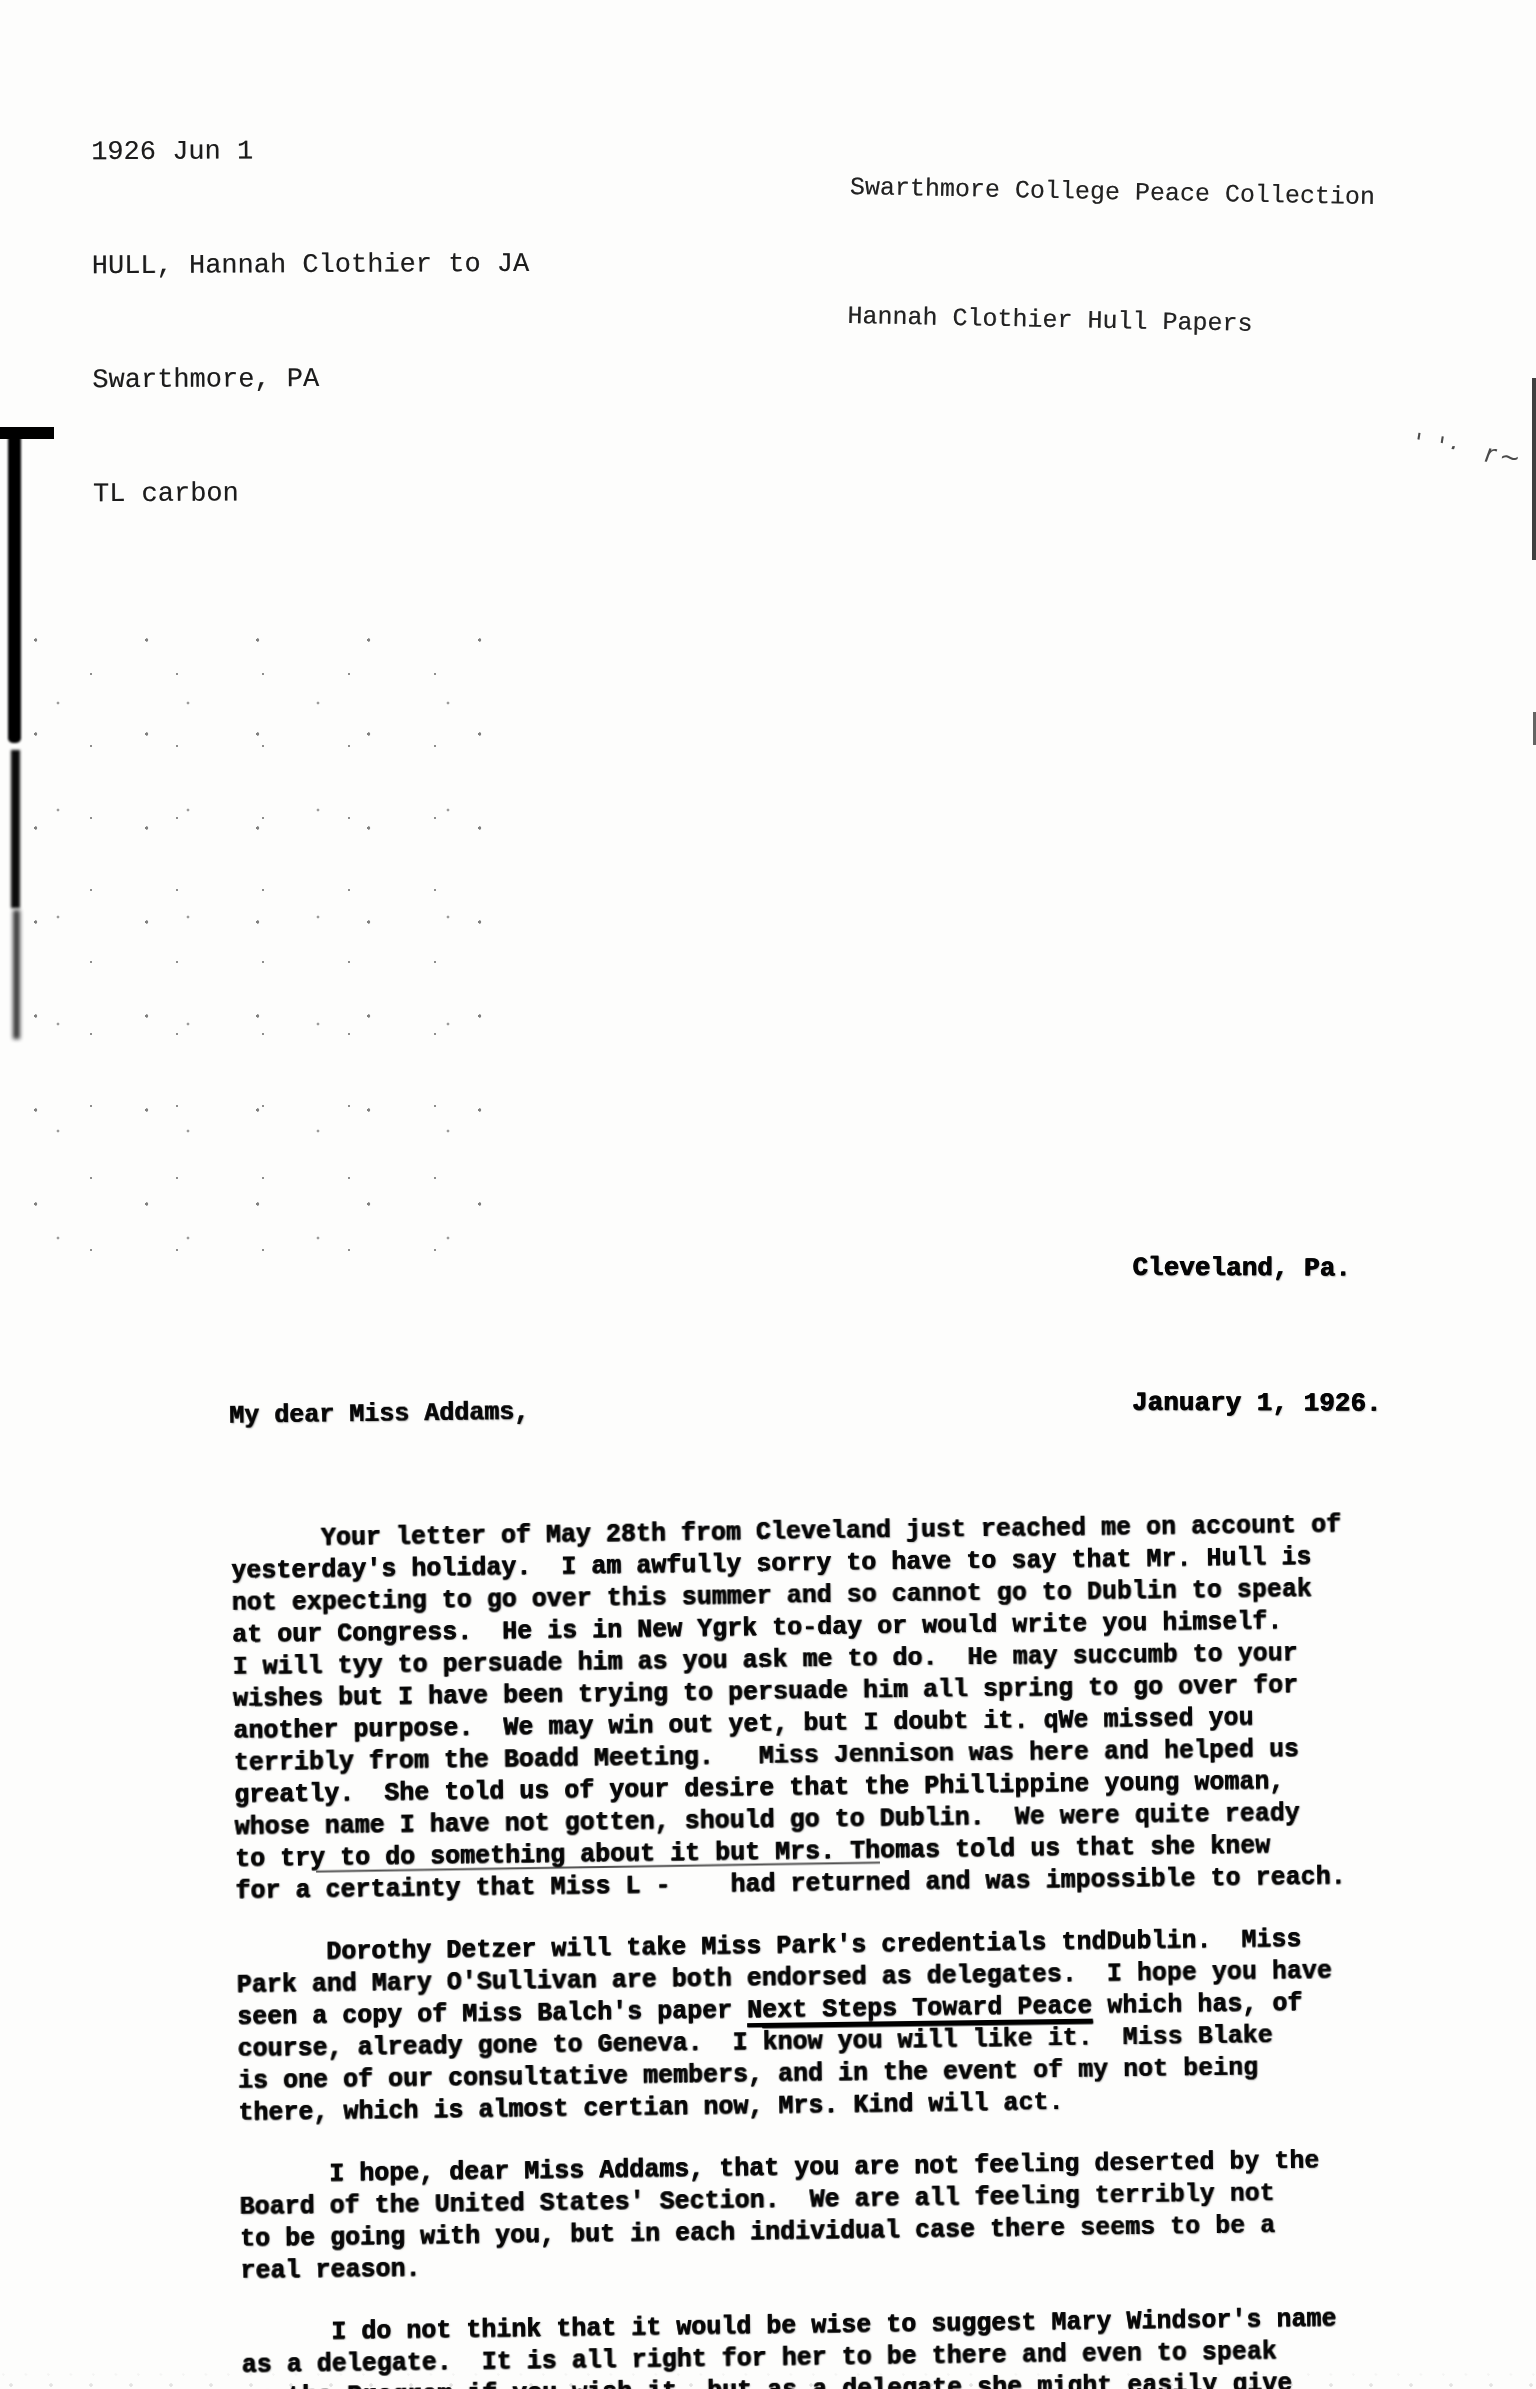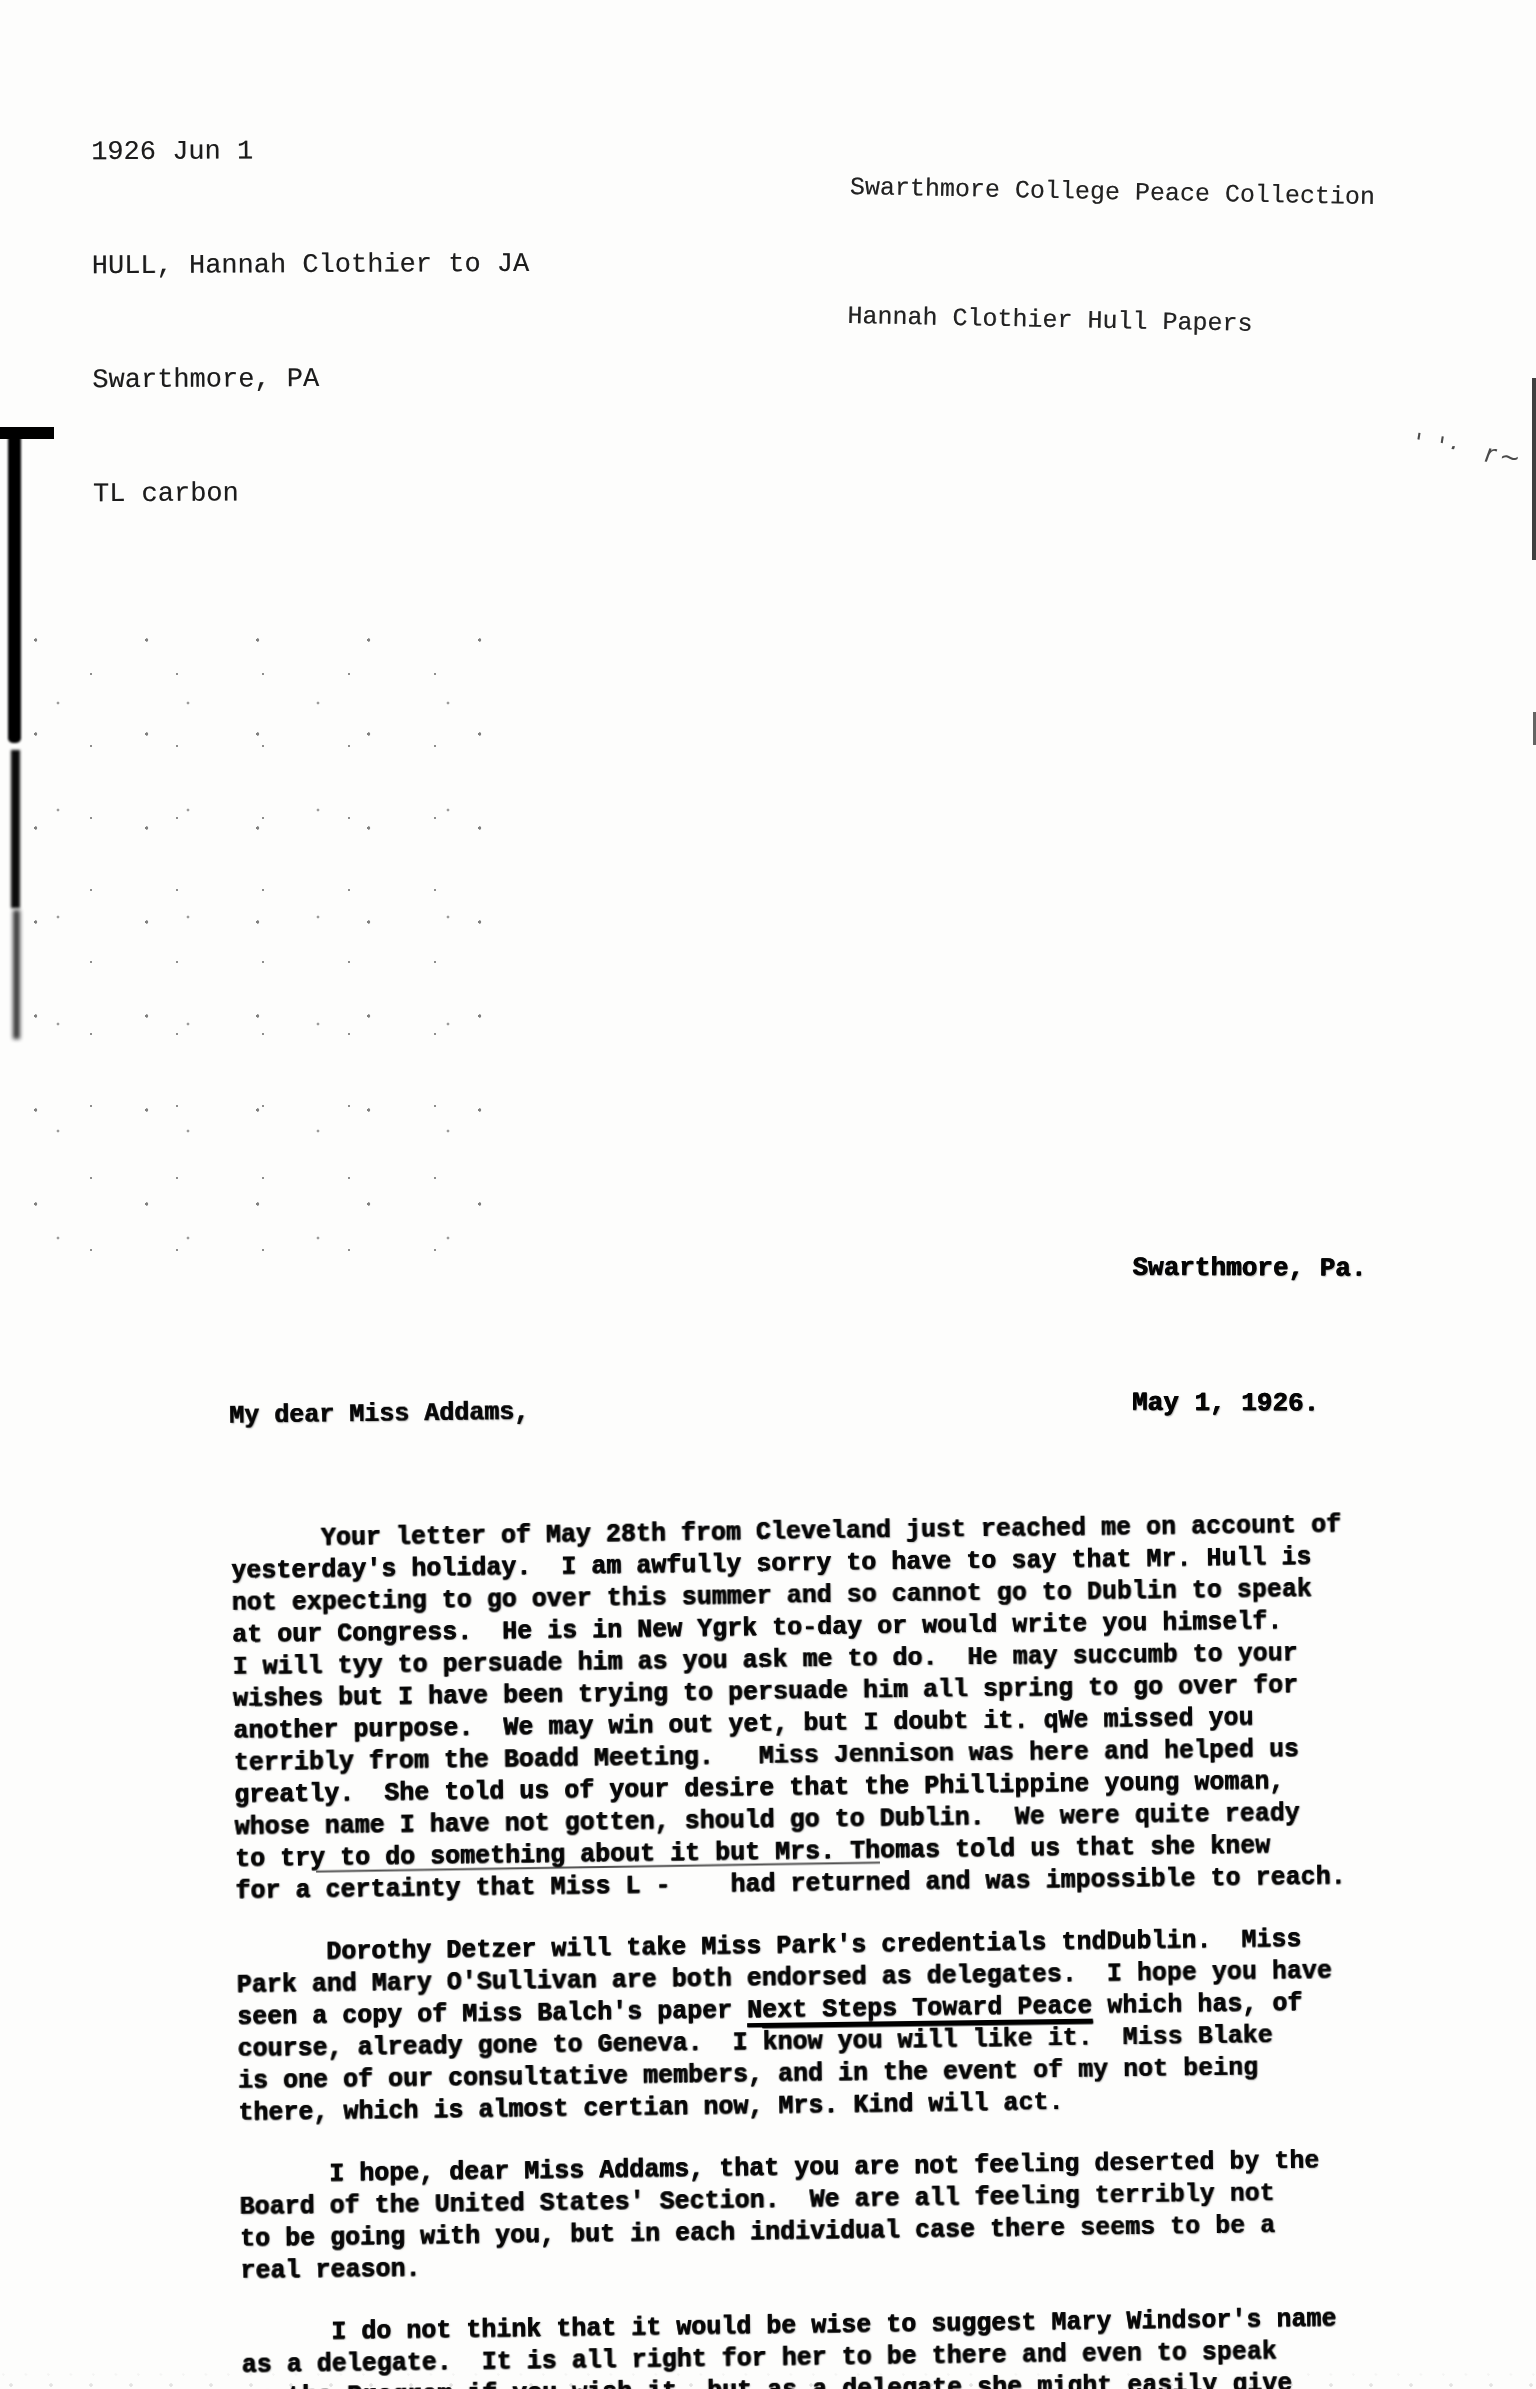--- a/index.html
+++ b/index.html
@@ -93,22 +93,22 @@
   </div>
 
   <div class="coll-header">
     <div>Swarthmore College Peace Collection</div>
     <div>Hannah Clothier Hull Papers</div>
   </div>
 
   <div class="handmark">' '·  r~</div>
 
   <div class="dateline">
-    <div>Swarthmore, Pa.</div>
-    <div>May 1, 1926.</div>
+    <div>Cleveland, Pa.</div>
+    <div>January 1, 1926.</div>
   </div>
 
   <div class="letter">
     <div class="salutation">My dear Miss Addams,</div>
     <div><div class="para"><div class="line"><span>      Your letter of May 28th from Cleveland just reached me on account of</span></div><div class="line"><span>yesterday's holiday.  I am awfully sorry to have to say that Mr. Hull is</span></div><div class="line"><span>not expecting to go over this summer and so cannot go to Dublin to speak</span></div><div class="line"><span>at our Congress.  He is in New Ygrk to-day or would write you himself.</span></div><div class="line"><span>I will tyy to persuade him as you ask me to do.  He may succumb to your</span></div><div class="line"><span>wishes but I have been trying to persuade him all spring to go over for</span></div><div class="line"><span>another purpose.  We may win out yet, but I doubt it. qWe missed you</span></div><div class="line"><span>terribly from the Boadd Meeting.   Miss Jennison was here and helped us</span></div><div class="line"><span>greatly.  She told us of your desire that the Phillippine young woman,</span></div><div class="line"><span>whose name I have not gotten, should go to Dublin.  We were quite ready</span></div><div class="line"><span>to try to do something about it but Mrs. Thomas told us that she knew</span></div><div class="line"><span class="tl">for a certainty that Miss L -    had returned and was impossible to reach.</span></div></div><div class="para"><div class="line"><span>      Dorothy Detzer will take Miss Park's credentials tndDublin.  Miss</span></div><div class="line"><span>Park and Mary O'Sullivan are both endorsed as delegates.  I hope you have</span></div><div class="line"><span>seen a copy of Miss Balch's paper </span><span class="ul">Next Steps Toward Peace</span><span> which has, of</span></div><div class="line"><span>course, already gone to Geneva.  I </span><span class="ol">know you will like it.</span><span>  Miss Blake</span></div><div class="line"><span>is one of our consultative members, and in the event of my not being</span></div><div class="line"><span>there, which is almost certian now, Mrs. Kind will act.</span></div></div><div class="para"><div class="line"><span>      I hope, dear Miss Addams, that you are not feeling deserted by the</span></div><div class="line"><span>Board of the United States' Section.  We are all feeling terribly not</span></div><div class="line"><span>to be going with you, but in each individual case there seems to be a</span></div><div class="line"><span>real reason.</span></div></div><div class="para"><div class="line"><span>      I do not think that it would be wise to suggest Mary Windsor's name</span></div><div class="line"><span>as a delegate.  It is all right for her to be there and even to speak</span></div><div class="line"><span>on the Program if you wish it, but as a delegate she might easily give</span></div></div></div>
   </div>
 
   <div class="streak streak-top"></div>
   <div class="streak streakA"></div>
   <div class="streak streakB"></div>

